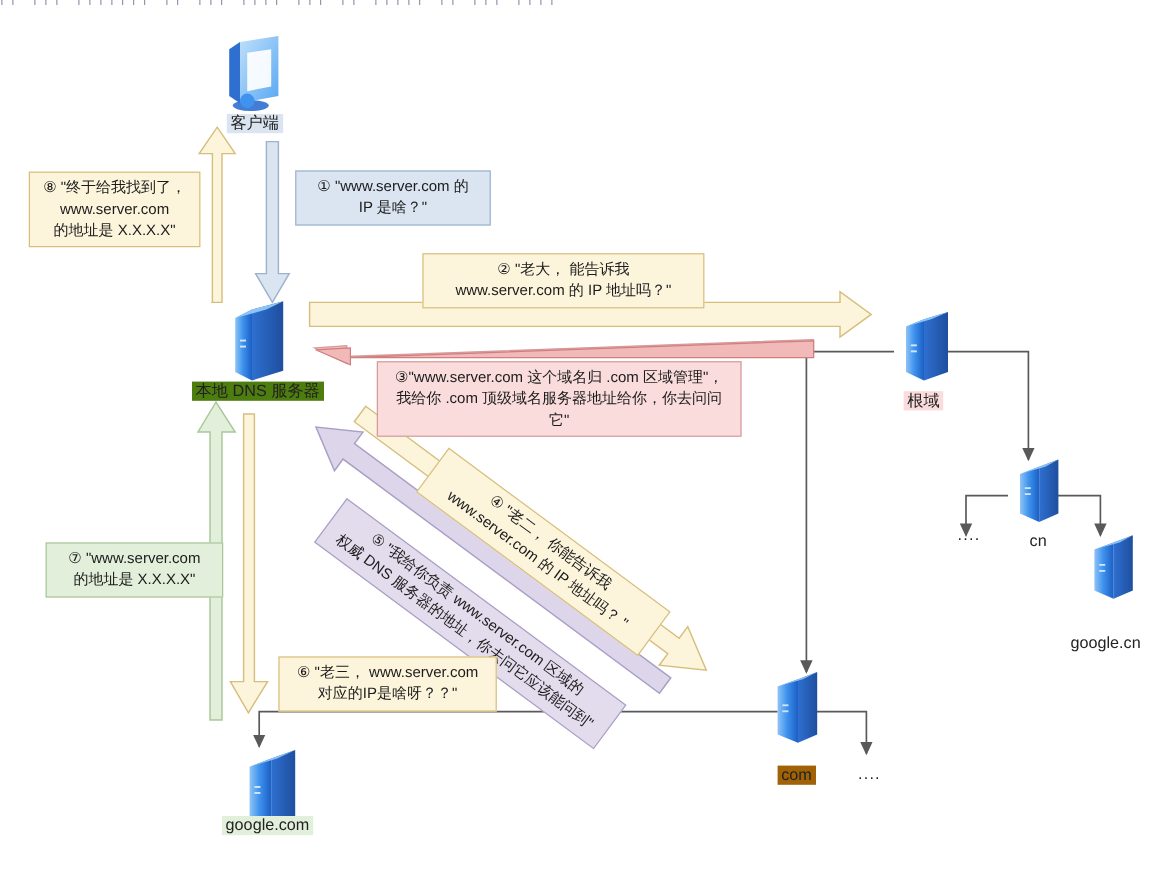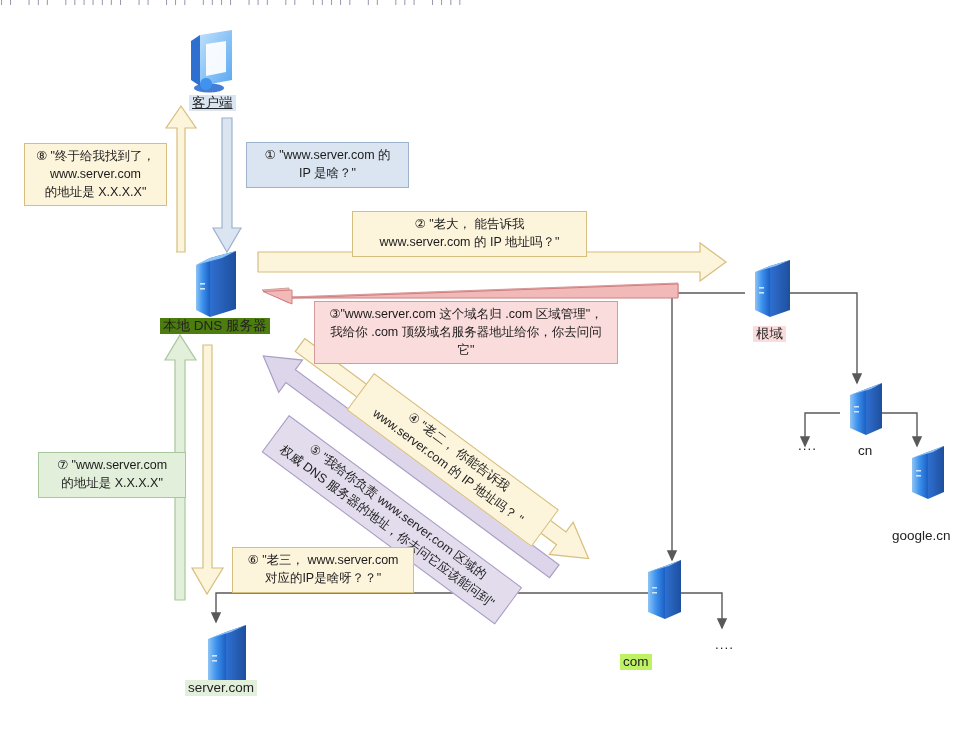--- a/index.html
+++ b/index.html
@@ -143,27 +143,27 @@
 
     <g>
       <path d="M226,632 L246,625 L246,680 L226,688 Z" fill="url(#srvSide)"></path>
       <path d="M226,632 L226,688 L208,680 L208,639 Z" fill="url(#srvGrad)"></path>
       <path d="M208,639 L231,632 L246,625 L226,632 Z" fill="url(#srvTop)"></path>
       <rect x="212" y="655" width="5" height="1.6" fill="#cfe6fb"></rect>
       <rect x="212" y="660" width="5" height="1.6" fill="#cfe6fb"></rect>
     </g>
   </svg>
 
-  <div class="nlabel" style="left:189px;top:95px;background:#dbe5f1;text-decoration:underline;">客户端</div>
+  <div class="nlabel" style="left:189px;top:95px;background:#dbe5f1;">客户端</div>
   <div class="nlabel" style="left:160px;top:318px;background:#4d7c0f;">本地 DNS 服务器</div>
   <div class="nlabel" style="left:753px;top:326px;background:#fadcdc;">根域</div>
   <div class="nlabel" style="left:855px;top:443px;text-align:right;">cn</div>
   <div class="nlabel" style="left:889px;top:508px;margin-top:20px;">google.cn</div>
-  <div class="nlabel" style="left:620px;top:638px;background:#bef264;margin-top:16px;">com</div>
-  <div class="nlabel" style="left:185px;top:680px;background:#e2efda;">server.com</div>
+  <div class="nlabel" style="left:648px;top:638px;background:#a16207;">com</div>
+  <div class="nlabel" style="left:185px;top:680px;background:#e2efda;">google.com</div>
   <div class="nlabel" style="left:795px;top:438px;letter-spacing:1px;">....</div>
   <div class="nlabel" style="left:712px;top:637px;letter-spacing:1px;">....</div>
 
   <div class="box blue" style="left:246px;top:142px;width:163px;">① "www.server.com 的
 IP 是啥？"</div>
 
   <div class="box yellow" style="left:352px;top:211px;width:235px;">② "老大， 能告诉我
 www.server.com 的 IP 地址吗？"</div>
 
   <div class="box pink" style="left:314px;top:301px;width:304px;">③"www.server.com 这个域名归 .com 区域管理"，

